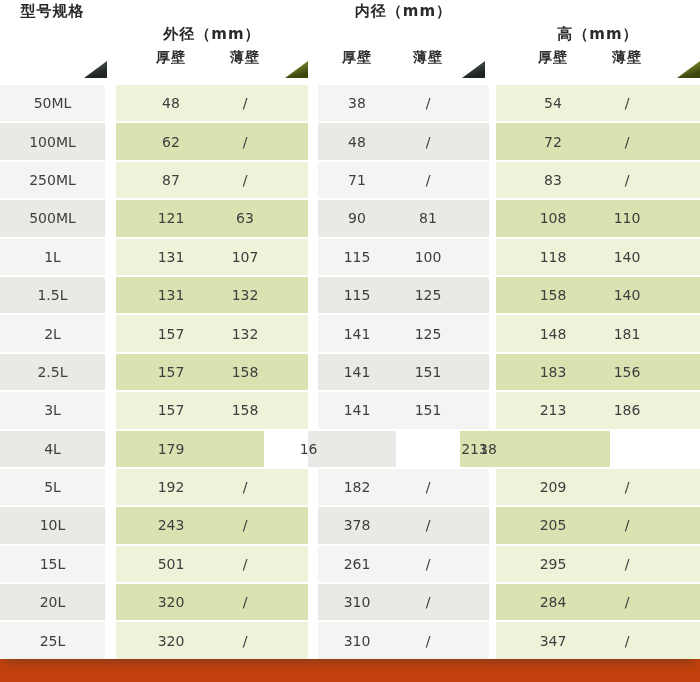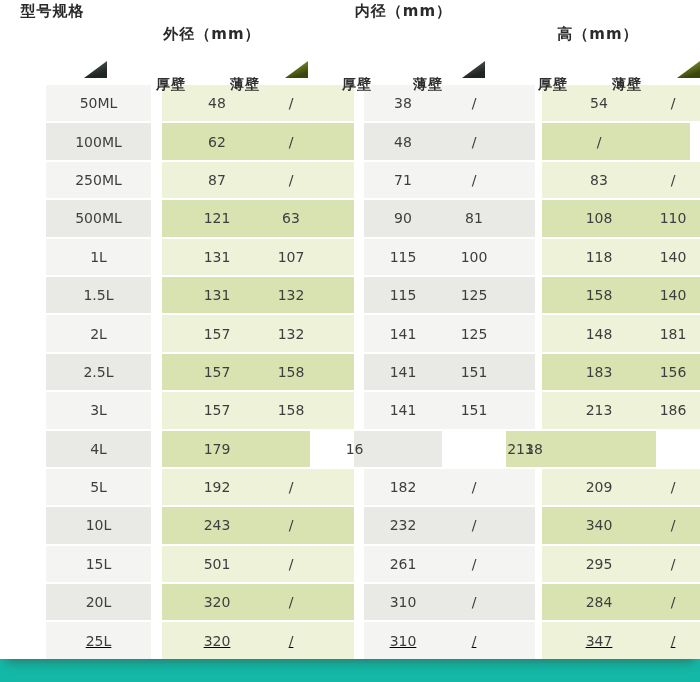--- a/index.html
+++ b/index.html
@@ -1,17 +1,17 @@
 <!DOCTYPE html>
 <html><head>
 <meta charset="utf-8">
 <style>
   html,body{margin:0;padding:0;background:#fff;}
   .page{
-    width:700px;height:682px;background:#14b8a6;position:relative;overflow:hidden;
+    width:700px;height:682px;background:#c2410c;position:relative;overflow:hidden;
     font-family:"DejaVu Sans","Liberation Sans",sans-serif;
   }
   .table-shell{
     width:700px;
     box-shadow:0 9px 10px -6px rgba(55,55,48,0.45);
     background:#ffffff;
   }
   .grid-row{
     display:grid;
     grid-template-columns:105px 11px 110px 38px 44px 10px 78px 64px 29px 7px 114px 34px 56px;
@@ -20,39 +20,39 @@
   .thead{position:relative;height:85px;background:#ffffff;}
   .group-row{height:46px;}
   .group-row .hcell{
     display:flex;align-items:center;justify-content:center;
     font-size:15px;font-weight:600;color:#2a2a2a;letter-spacing:1px;
   }
   .h-model{grid-column:1;}
   .h-od{grid-column:3/6;}
   .h-id{grid-column:7/10;}
   .h-h{grid-column:11/14;}
-  .sub-row{height:39px;margin-top:27px;}
+  .sub-row{height:39px;}
   .sub-row .scell{
     display:flex;align-items:flex-start;justify-content:center;
     padding-top:3px;font-size:14px;font-weight:600;color:#2f2f2f;letter-spacing:1px;
   }
   .s-odt{grid-column:3;} .s-odn{grid-column:4;}
   .s-idt{grid-column:7;} .s-idn{grid-column:8;}
   .s-ht{grid-column:11;} .s-hn{grid-column:12;}
   .tri{
     position:absolute;bottom:7px;width:23px;height:17px;
     clip-path:polygon(100% 0,100% 100%,0 100%);
   }
   .tri-dark{background:linear-gradient(160deg,#5c645f 0%,#1f2523 75%);}
   .tri-green{background:linear-gradient(160deg,#97ac3c 0%,#3b460d 78%);}
   .tri1{left:84px;}  .tri2{left:285px;}  .tri3{left:462px;}  .tri4{left:677px;}
   
-  .tbody{background:#ffffff;padding-left:46px;}
+  .tbody{background:#ffffff;}
   .data-row{height:36.4px;margin-bottom:2px;}
-  .data-row:last-child{margin-bottom:12px;text-decoration:underline;}
+  .data-row:last-child{margin-bottom:12px;}
   .cell,.sp{display:flex;align-items:center;justify-content:center;}
   .cell{font-size:14px;color:#3e3e3e;}
   .data-row:nth-child(odd)  .g-gray {background:#f4f4f2;}
   .data-row:nth-child(odd)  .g-green{background:#eef2d8;}
   .data-row:nth-child(even) .g-gray {background:#e9e9e6;}
   .data-row:nth-child(even) .g-green{background:#d9e3b2;}
 </style>
 </head>
 <body>
 
@@ -101,20 +101,21 @@
     <div class="cell g-gray">100ML</div>
     <div class="sp"></div>
     <div class="cell g-green">62</div>
     <div class="cell g-green">/</div>
     <div class="sp g-green"></div>
     <div class="sp"></div>
     <div class="cell g-gray">48</div>
     <div class="cell g-gray">/</div>
     <div class="sp g-gray"></div>
     <div class="sp"></div>
+    <div class="cell g-green">72</div>
     <div class="cell g-green">/</div>
     <div class="sp g-green"></div>
   </div>
 
   <div class="grid-row data-row">
     <div class="cell g-gray">250ML</div>
     <div class="sp"></div>
     <div class="cell g-green">87</div>
     <div class="cell g-green">/</div>
     <div class="sp g-green"></div>
@@ -254,25 +255,25 @@
     <div class="sp g-green"></div>
   </div>
 
   <div class="grid-row data-row">
     <div class="cell g-gray">10L</div>
     <div class="sp"></div>
     <div class="cell g-green">243</div>
     <div class="cell g-green">/</div>
     <div class="sp g-green"></div>
     <div class="sp"></div>
-    <div class="cell g-gray">232</div>
-    <div class="cell g-gray">/</div>
-    <div class="sp g-gray"></div>
-    <div class="sp"></div>
-    <div class="cell g-green">340</div>
+    <div class="cell g-gray">378</div>
+    <div class="cell g-gray">/</div>
+    <div class="sp g-gray"></div>
+    <div class="sp"></div>
+    <div class="cell g-green">205</div>
     <div class="cell g-green">/</div>
     <div class="sp g-green"></div>
   </div>
 
   <div class="grid-row data-row">
     <div class="cell g-gray">15L</div>
     <div class="sp"></div>
     <div class="cell g-green">501</div>
     <div class="cell g-green">/</div>
     <div class="sp g-green"></div>

